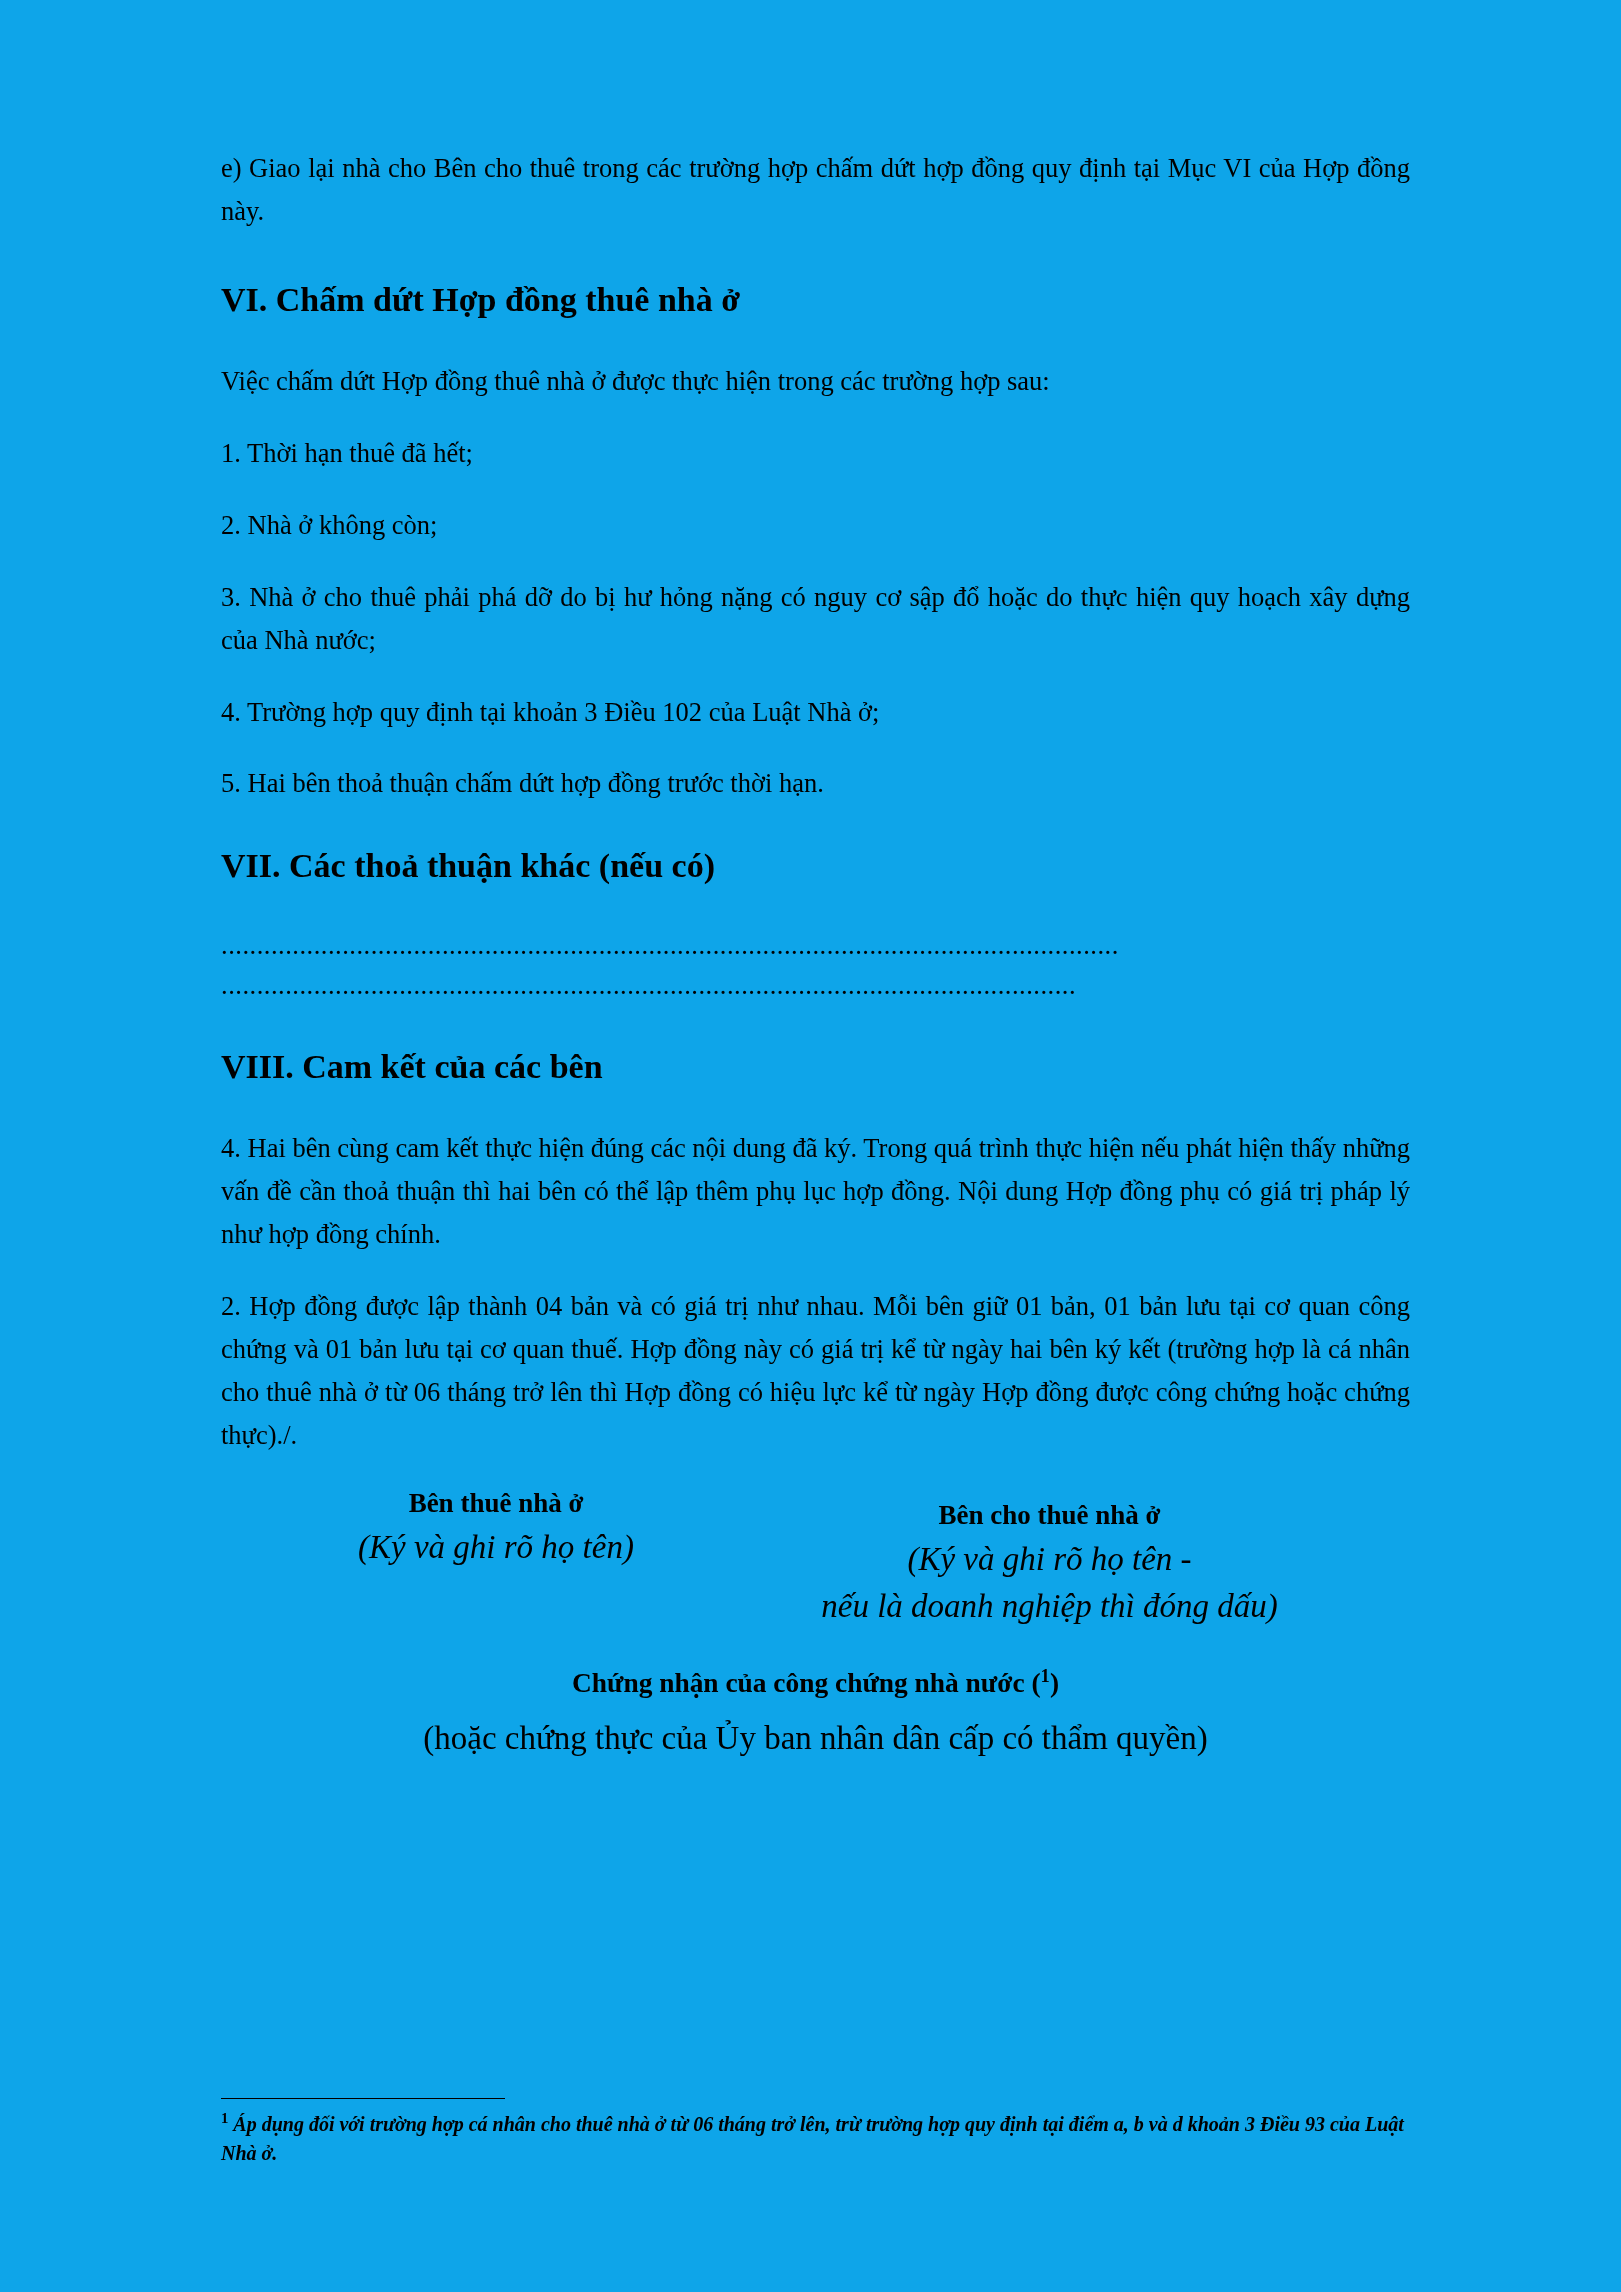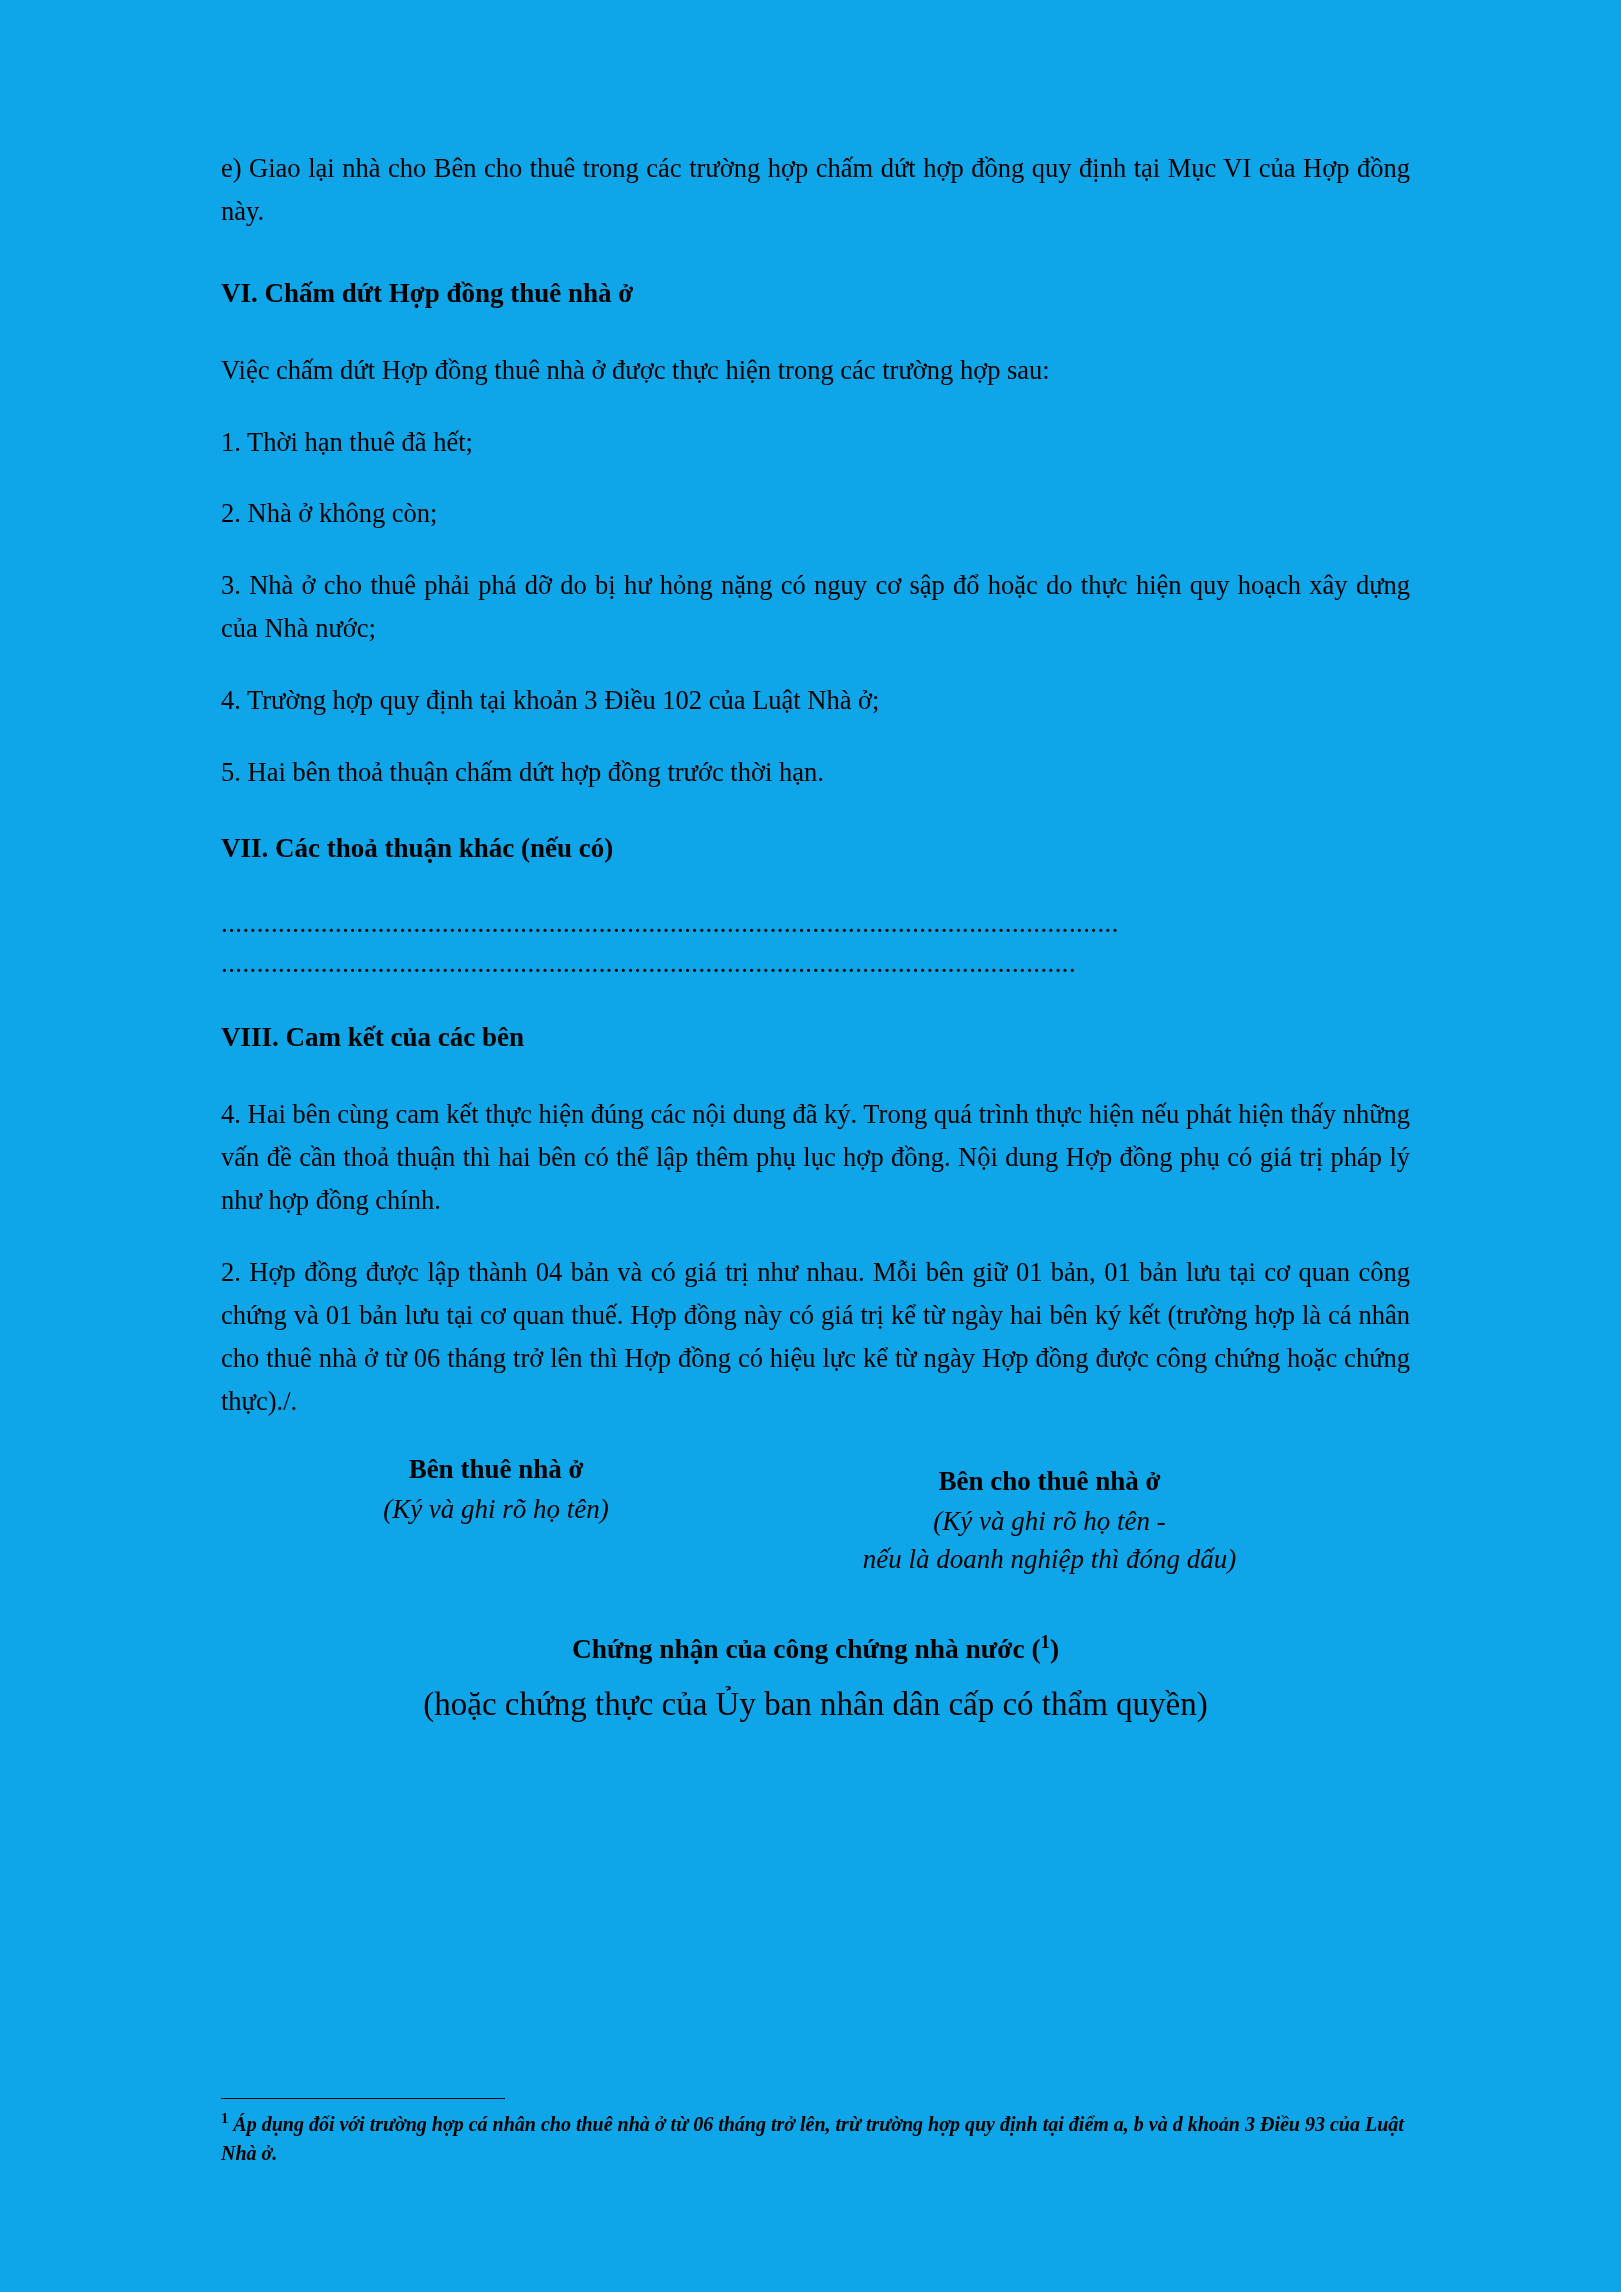--- a/index.html
+++ b/index.html
@@ -27,21 +27,21 @@
   }
   p {
     margin: 0 0 25.5px 0;
     text-indent: 0;
   }
   .para {
     margin-bottom: 29px;
   }
   .heading {
     font-weight: bold;
-    font-size: 27px;
+    font-size: 34px;
     margin: 33px 0 33px 0;
     text-align: left;
   }
   .heading-first {
     margin-top: 39px;
   }
   .dots {
     letter-spacing: 0.5px;
     word-spacing: 0px;
     margin: 0;
@@ -73,21 +73,21 @@
     width: 461px;
     text-align: center;
   }
   .sign-title {
     font-weight: bold;
     font-size: 27px;
     line-height: 1.4;
   }
   .sign-sub {
     font-style: italic;
-    font-size: 27px;
+    font-size: 33px;
     line-height: 1.35;
     margin-top: 2px;
   }
 
   .notary {
     text-align: center;
   }
   .notary-title {
     font-weight: bold;
     font-size: 27.4px;

